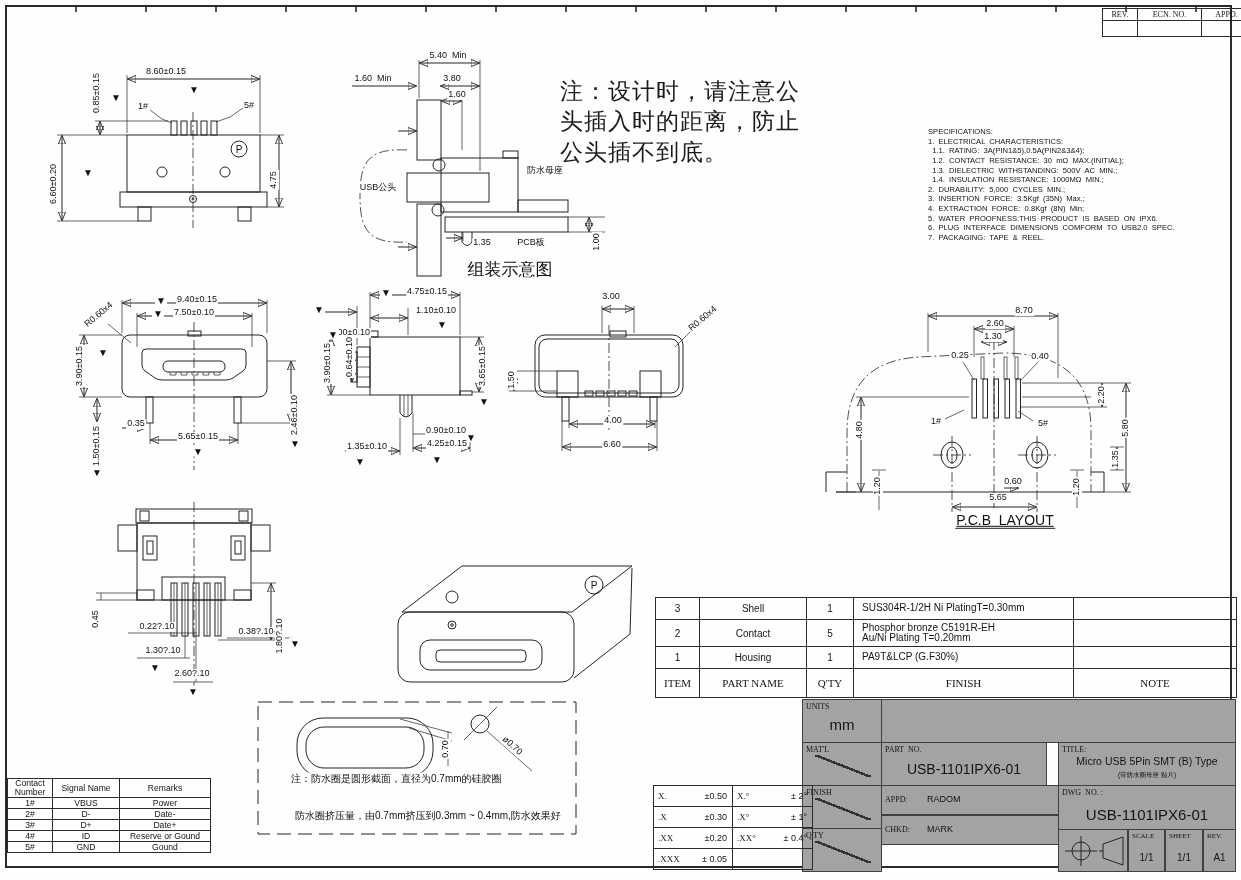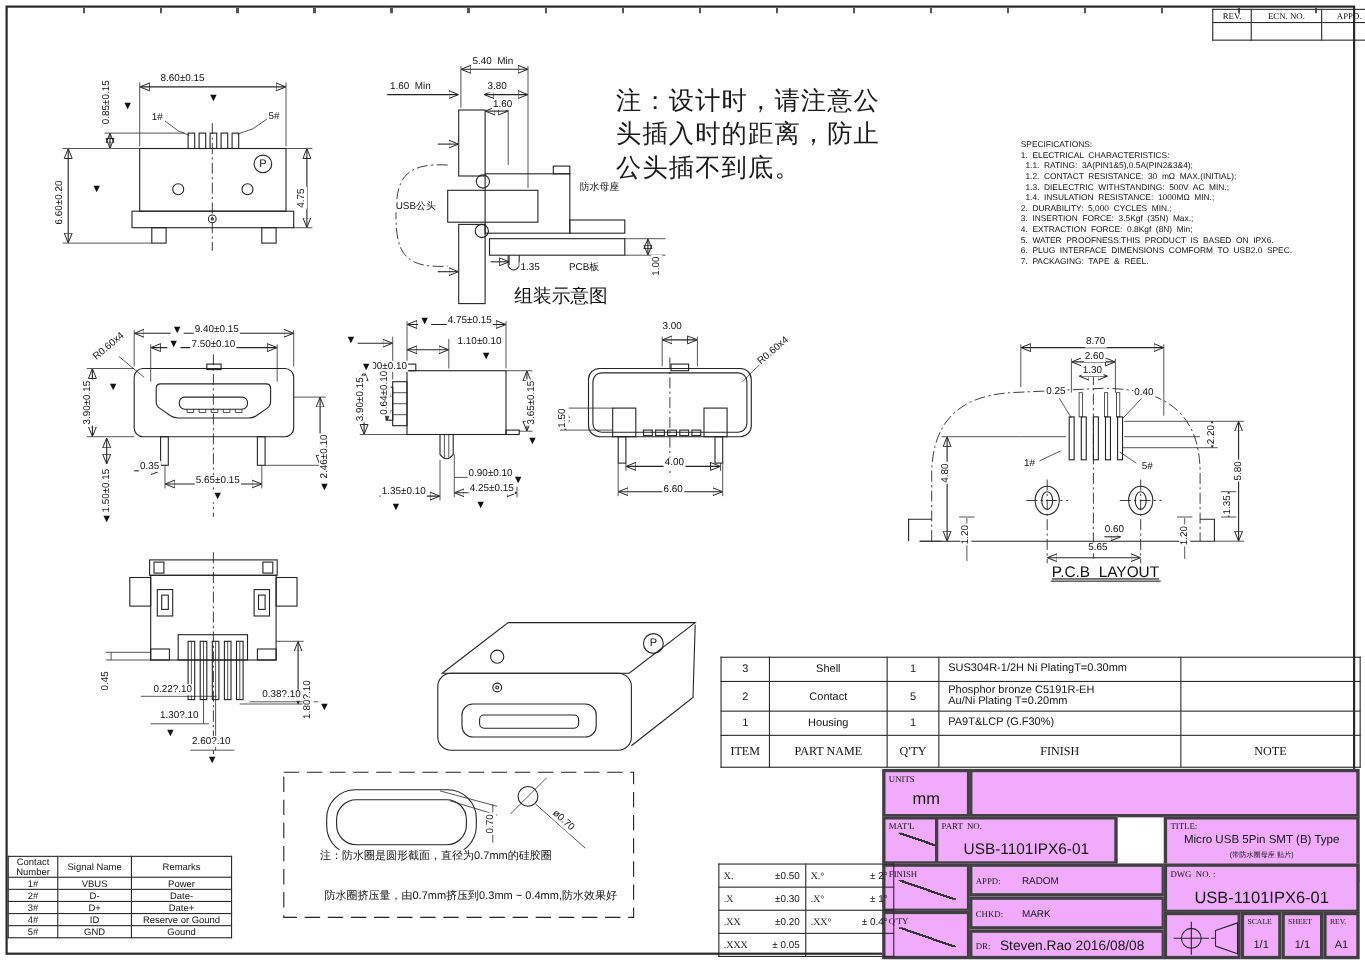--- a/index.html
+++ b/index.html
@@ -31,21 +31,21 @@
   td, th { border:1px solid #2a2a2a; font-weight:normal; padding:0 2px;
     text-align:center; vertical-align:middle; }
   .contact-tbl { position:absolute; left:7px; top:778px; width:190px;
     font-size:8.6px; table-layout:fixed; }
   .contact-tbl th { white-space:pre-line; line-height:1.05; }
   .bom-tbl { position:absolute; left:655px; top:597px; width:581px;
     font-size:10px; table-layout:fixed; }
   .bom-tbl .finish-cell { white-space:pre-line; text-align:left; padding-left:8px; line-height:1.05; }
   .bom-tbl .footer-row td { font-family:"Liberation Serif", serif; font-size:11px; height:28px; }
   
-  .tb-cell { position:absolute; border:3px solid #404040; box-sizing:border-box; background:#f0abfc; }
+  .tb-cell { position:absolute; border:1px solid #404040; box-sizing:border-box; background:#a3a3a3; }
   .tb-label { position:absolute; left:3px; top:2px; font-family:"Liberation Serif", serif;
     font-size:8px; white-space:pre; }
   .tb-value { position:absolute; left:0; right:0; text-align:center; font-size:14px; }
   .slash { position:absolute; left:12px; right:10px; top:12px; bottom:8px;
     background:linear-gradient(to top right, transparent 47%, #333 47%, #333 53%, transparent 53%); }
   .tol-tbl { position:absolute; left:653px; top:785px; width:149px; font-size:9px; table-layout:fixed; }
   .tol-tbl td { height:20px; }
   .tol-lab { float:left; padding-left:2px; font-family:"Liberation Serif", serif; }
   .tol-val { float:right; padding-right:3px; }
   .rev-tbl { position:absolute; left:1102px; top:8px; width:134px;
@@ -453,21 +453,21 @@
   <div class="tb-cell" style="left:802px;top:699px;width:80px;height:44px">
     <span class="tb-label">UNITS</span>
     <div class="tb-value" style="top:16px;font-size:15px">mm</div>
   </div>
   <div class="tb-cell" style="left:881px;top:699px;width:355px;height:44px"></div>
 
   <div class="tb-cell" style="left:802px;top:742px;width:80px;height:44px">
     <span class="tb-label">MAT'L</span>
     <div class="slash"></div>
   </div>
-  <div class="tb-cell" style="left:850px;top:742px;width:166px;height:44px">
+  <div class="tb-cell" style="left:881px;top:742px;width:166px;height:44px">
     <span class="tb-label">PART  NO.</span>
     <div class="tb-value" style="top:18px;font-size:14px">USB-1101IPX6-01</div>
   </div>
   <div class="tb-cell" style="left:1058px;top:742px;width:178px;height:60px">
     <span class="tb-label">TITLE:</span>
     <div class="tb-value" style="top:12px;font-size:10.5px">Micro  USB  5Pin    SMT  (B)  Type</div>
     <div class="tb-value" style="top:28px;font-size:6.5px">(带防水圈母座  贴片)</div>
   </div>
 
   <div class="tb-cell" style="left:802px;top:785px;width:80px;height:44px">
@@ -479,24 +479,20 @@
     <div class="slash"></div>
   </div>
 
   <div class="tb-cell" style="left:881px;top:785px;width:178px;height:30px">
     <span class="tb-label" style="top:9px">APPD:</span>
     <div class="tb-value" style="top:8px;left:45px;right:auto;font-size:9px">RADOM</div>
   </div>
   <div class="tb-cell" style="left:881px;top:815px;width:178px;height:30px">
     <span class="tb-label" style="top:9px">CHKD:</span>
     <div class="tb-value" style="top:8px;left:45px;right:auto;font-size:9px">MARK</div>
-  </div>
-  <div class="tb-cell" style="left:881px;top:845px;width:178px;height:27px">
-    <span class="tb-label" style="top:8px">DR:</span>
-    <div class="tb-value" style="top:5px;left:25px;right:auto;font-size:12.5px">Steven.Rao  2016/08/08</div>
   </div>
 
   <div class="tb-cell" style="left:1058px;top:785px;width:178px;height:45px">
     <span class="tb-label">DWG  NO. :</span>
     <div class="tb-value" style="top:20px;font-size:15px">USB-1101IPX6-01</div>
   </div>
 
   <div class="tb-cell" style="left:1058px;top:829px;width:70px;height:43px">
     <svg width="68" height="41">
       <g stroke="#242424" fill="none" stroke-width="1">
@@ -614,21 +610,21 @@
     <span class="ann" style="left: 471px; top: 437px; font-size: 10px; transform: translate(-50%, -50%);">▼</span>
     <span class="ann" style="left: 447px; top: 444px; transform: translate(-50%, -50%);">4.25±0.15</span>
     <span class="ann" style="left: 437px; top: 459px; font-size: 10px; transform: translate(-50%, -50%);">▼</span>
     <span class="ann" style="left: 367px; top: 447px; transform: translate(-50%, -50%);">1.35±0.10</span>
     <span class="ann" style="left: 360px; top: 461px; font-size: 10px; transform: translate(-50%, -50%);">▼</span>
     <span class="ann" style="left: 611px; top: 297px; transform: translate(-50%, -50%);">3.00</span>
     <span class="ann" style="left: 703px; top: 319px; transform: translate(-50%, -50%) rotate(-40deg);">R0.60x4</span>
     <span class="ann" style="left: 512px; top: 380px; transform: translate(-50%, -50%) rotate(-90deg);">1.50</span>
     <span class="ann" style="left: 613px; top: 421px; transform: translate(-50%, -50%);">4.00</span>
     <span class="ann" style="left: 612px; top: 445px; transform: translate(-50%, -50%);">6.60</span>
-    <span class="ann" style="left: 996px; top: 311px; transform: translate(-50%, -50%);">8.70</span>
+    <span class="ann" style="left: 1024px; top: 311px; transform: translate(-50%, -50%);">8.70</span>
     <span class="ann" style="left: 995px; top: 324px; transform: translate(-50%, -50%);">2.60</span>
     <span class="ann" style="left: 993px; top: 337px; transform: translate(-50%, -50%);">1.30</span>
     <span class="ann" style="left: 960px; top: 356px; transform: translate(-50%, -50%);">0.25</span>
     <span class="ann" style="left: 1040px; top: 357px; transform: translate(-50%, -50%);">0.40</span>
     <span class="ann" style="left: 1102px; top: 395px; transform: translate(-50%, -50%) rotate(-90deg);">2.20</span>
     <span class="ann" style="left: 1126px; top: 428px; transform: translate(-50%, -50%) rotate(-90deg);">5.80</span>
     <span class="ann" style="left: 860px; top: 430px; transform: translate(-50%, -50%) rotate(-90deg);">4.80</span>
     <span class="ann" style="left: 936px; top: 422px; transform: translate(-50%, -50%);">1#</span>
     <span class="ann" style="left: 1043px; top: 424px; transform: translate(-50%, -50%);">5#</span>
     <span class="ann" style="left: 878px; top: 486px; transform: translate(-50%, -50%) rotate(-90deg);">1.20</span>

